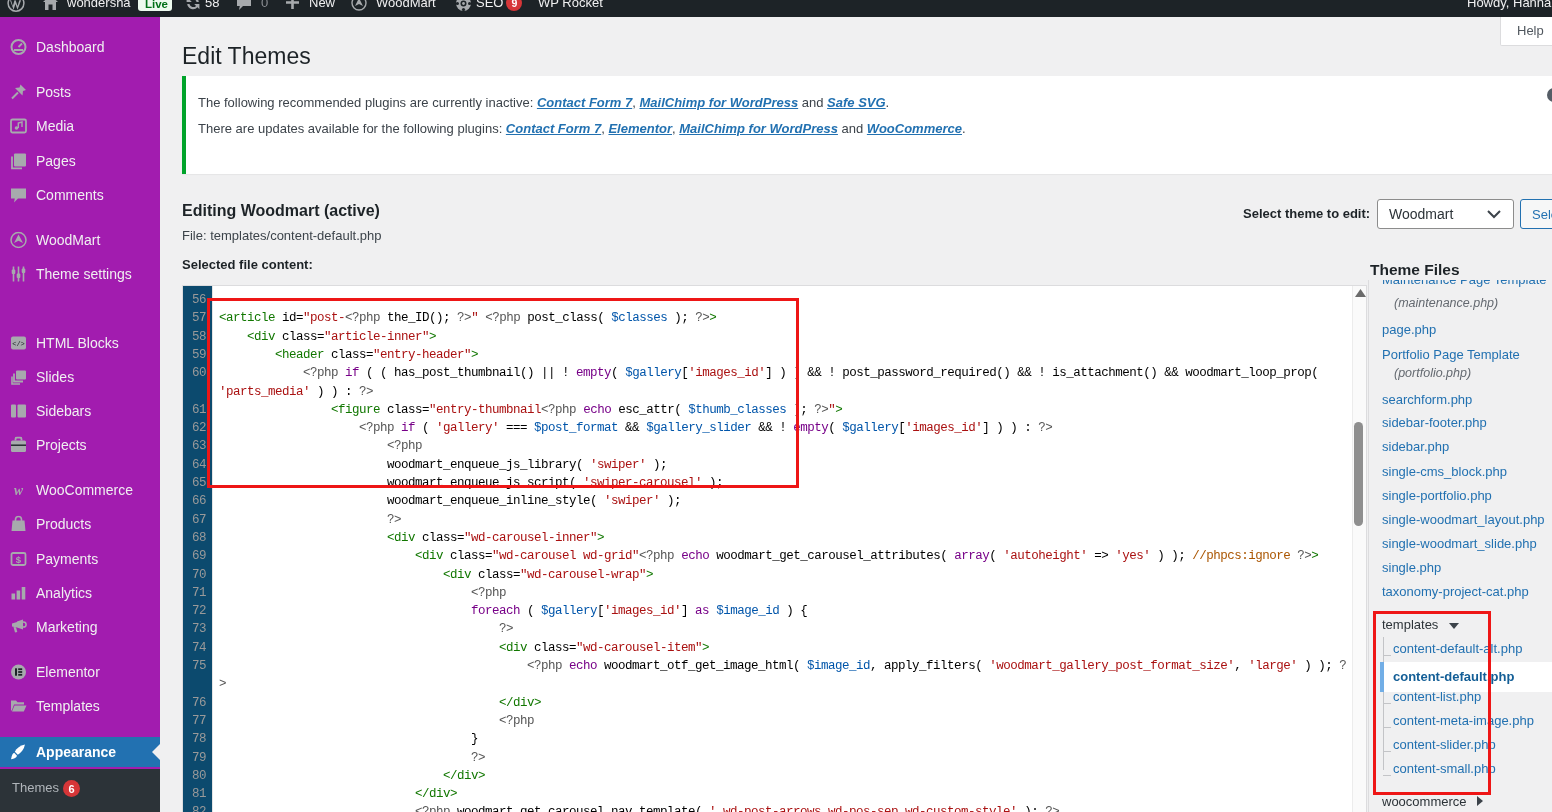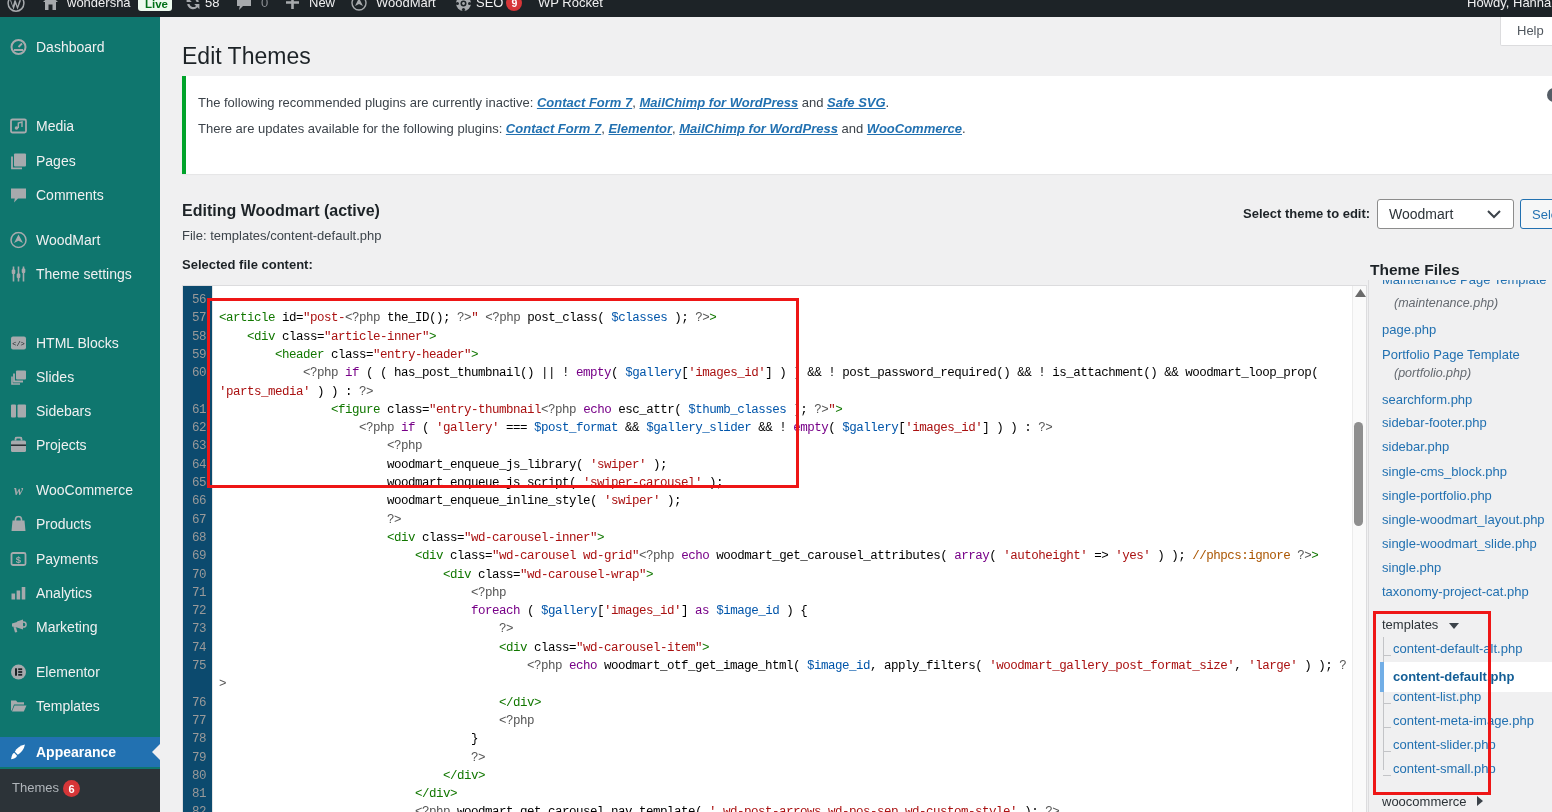--- a/index.html
+++ b/index.html
@@ -3,21 +3,21 @@
 <meta charset="utf-8">
 <style>
 * { margin:0; padding:0; box-sizing:border-box; }
 html,body { width:1552px; height:812px; overflow:hidden; background:#f0f0f1;
   font-family:"Liberation Sans",sans-serif; position:relative; }
 
 #topbar { position:absolute; left:0; top:0; width:1552px; height:17px; background:#1d2327; overflow:hidden; z-index:60; }
 #topbar .txt { position:absolute; top:-4px; font-size:13px; line-height:14px; color:#f0f0f1; white-space:nowrap; }
 #topbar .dim { color:#8c8f94; }
 
-#leftmenu { position:absolute; left:0; top:17px; width:160px; height:795px; background:#0f766e; z-index:50; }
+#leftmenu { position:absolute; left:0; top:17px; width:160px; height:795px; background:#a21caf; z-index:50; }
 .mitem { position:absolute; left:0; width:160px; height:34px; }
 .mitem .lbl { position:absolute; left:36px; top:50%; transform:translateY(-50%); font-size:14px; color:#f0f0f1; white-space:nowrap; }
 .mitem .ico { position:absolute; left:10px; top:50%; transform:translateY(-50%); width:17px; height:17px; }
 #submenu { position:absolute; left:0; top:769px; width:160px; height:43px; background:#2c3338; z-index:51; }
 
 #helptab { position:absolute; left:1500px; top:17px; width:70px; height:29px; background:#fff; border:1px solid #dcdcde; border-top:none; border-radius:0 0 2px 2px; z-index:5; }
 #helptab span { position:absolute; left:16px; top:6px; font-size:13px; color:#50575e; }
 h1#title { position:absolute; left:182px; top:43px; font-size:23px; font-weight:400; color:#1d2327; line-height:26px; }
 #notice { position:absolute; left:182px; top:76px; width:1376px; height:98px; background:#fff; border-left:4px solid #00a32a; box-shadow:0 1px 1px rgba(0,0,0,.04); }
 #notice p { position:absolute; left:12px; font-size:13px; line-height:15px; color:#3c434a; white-space:nowrap; }
@@ -106,20 +106,27 @@
 <div class="txt" style="left:1467px;">Howdy, Hannah</div>
 </div>
 <div id="leftmenu">
 <div class="mitem" style="top:13px;">
       <svg class="ico" width="17" height="17" viewBox="0 0 17 17">
         <circle cx="8.5" cy="8.5" r="7" fill="none" stroke="#a7aaad" stroke-width="2"></circle>
         <path d="M8.5 8.5 L12 5" stroke="#a7aaad" stroke-width="1.8"></path>
         <path d="M4 11.5 L13 11.5" stroke="#a7aaad" stroke-width="2"></path>
       </svg>
       <span class="lbl">Dashboard</span>
+    </div>
+<div class="mitem" style="top:58px;">
+      <svg class="ico" width="17" height="17" viewBox="0 0 17 17">
+        <path d="M10.5 1 L16 6.5 L13 7.5 L12.5 12 L5 4.5 L9.5 4 Z" fill="#a7aaad"></path>
+        <path d="M8 9 L2 15" stroke="#a7aaad" stroke-width="2"></path>
+      </svg>
+      <span class="lbl">Posts</span>
     </div>
 <div class="mitem" style="top:92px;">
       <svg class="ico" width="17" height="17" viewBox="0 0 17 17">
         <rect x="1" y="2" width="15" height="13" rx="1.5" fill="none" stroke="#a7aaad" stroke-width="1.8"></rect>
         <circle cx="6.5" cy="10.5" r="1.8" fill="#a7aaad"></circle>
         <path d="M8.3 10.5 L8.3 5.5 L12 4.5 L12 9.5" stroke="#a7aaad" stroke-width="1.4" fill="none"></path>
       </svg>
       <span class="lbl">Media</span>
     </div>
 <div class="mitem" style="top:127px;">

